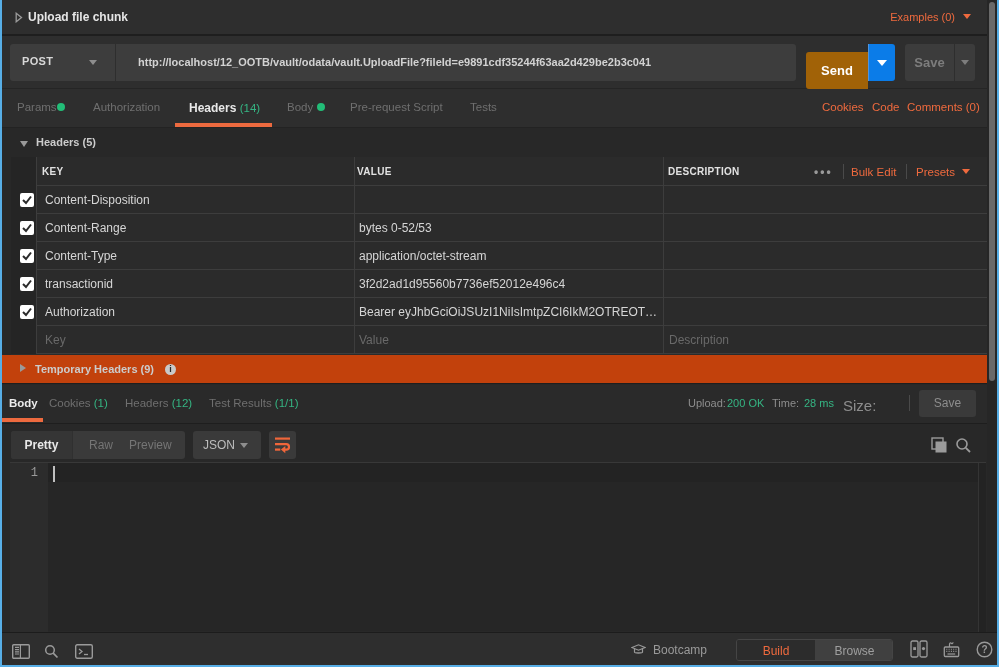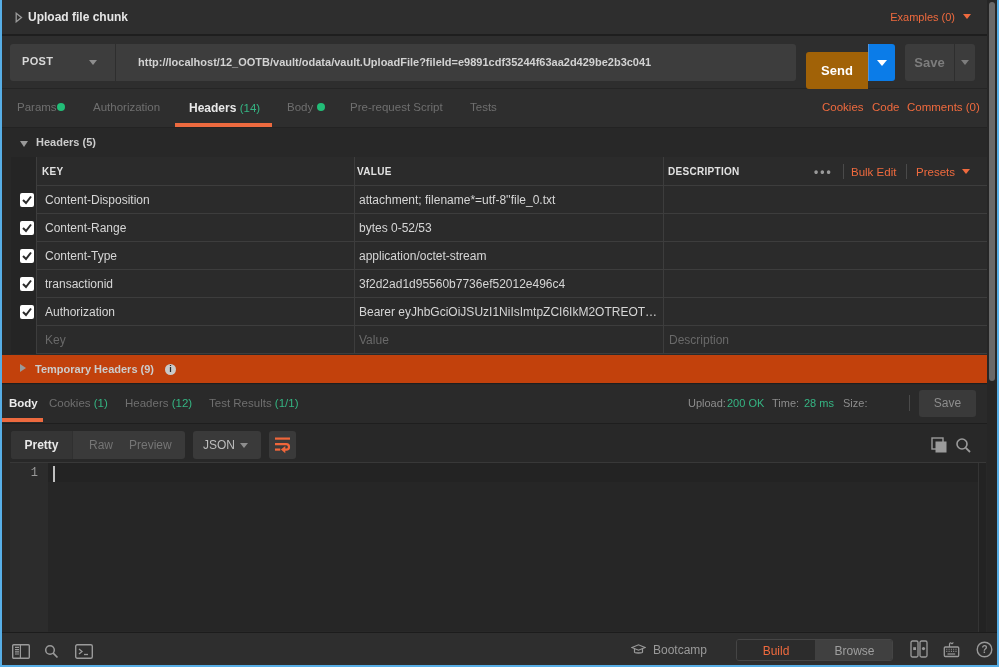--- a/index.html
+++ b/index.html
@@ -189,21 +189,20 @@
   <div class="trow" style="top:29px;">
     <div class="c1"></div>
       <div class="c2"></div>
       <div class="c3"></div>
     <span class="cb">
         <svg width="12" height="12" viewBox="0 0 12 12">
           <path d="M2 6 L5 9 L10 2.5" stroke="#2b2b2b" stroke-width="2" fill="none"></path>
         </svg>
       </span>
     <span class="key">Content-Disposition</span>
-    <span class="val">attachment; filename*=utf-8''file_0.txt</span>
   </div>
   <div class="trow" style="top:57px;">
     <div class="c1"></div>
       <div class="c2"></div>
       <div class="c3"></div>
     <span class="cb">
         <svg width="12" height="12" viewBox="0 0 12 12">
           <path d="M2 6 L5 9 L10 2.5" stroke="#2b2b2b" stroke-width="2" fill="none"></path>
         </svg>
       </span>
@@ -264,21 +263,21 @@
 
 <div class="abs" id="rtabs">
   <span class="t active" style="left:7px;">Body</span>
   <span class="t" style="left:47px;">Cookies <span class="green">(1)</span></span>
   <span class="t" style="left:123px;">Headers <span class="green">(12)</span></span>
   <span class="t" style="left:207px;">Test Results <span class="green">(1/1)</span></span>
   <span class="t lbl" style="left:686px; font-size:11px;">Upload:</span>
     <span class="t green" style="left:725px; font-size:11px;">200 OK</span>
   <span class="t lbl" style="left:770px; font-size:11px;">Time:</span>
     <span class="t green" style="left:802px; font-size:11px;">28 ms</span>
-  <span class="t lbl" style="left:841px; font-size:11px;">Size:</span>
+  <span class="t lbl" style="left:841px; font-size:15px;">Size:</span>
     <span class="t green" style="left:916px; font-size:11px;margin-left:25px;">564 B</span>
   <span class="sep"></span>
   <span id="rsave" style="font-size:12px;">Save</span>
 </div>
 <div class="abs" id="rtab-underline"></div>
 
 <div class="abs" id="rtool">
   <div class="abs" id="prgroup">
     <div class="seg1">Pretty</div>
     <div class="s2">Raw</div>

